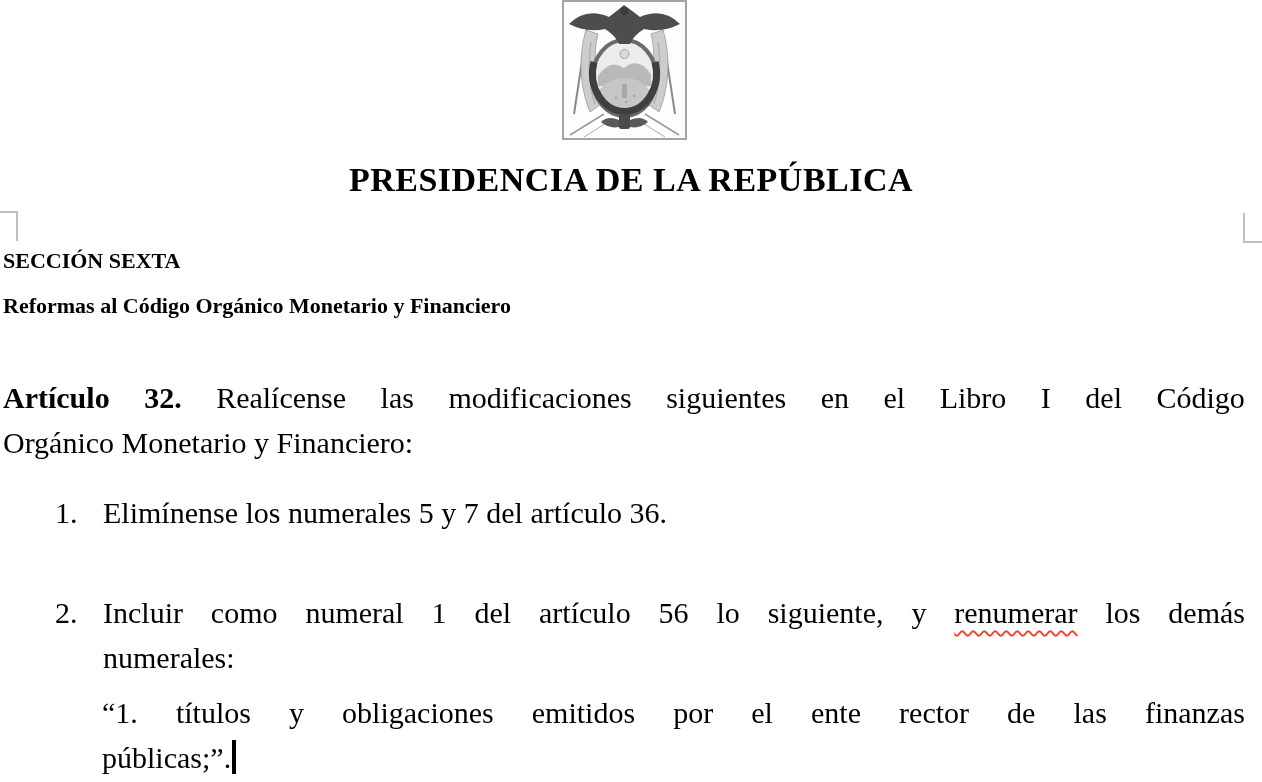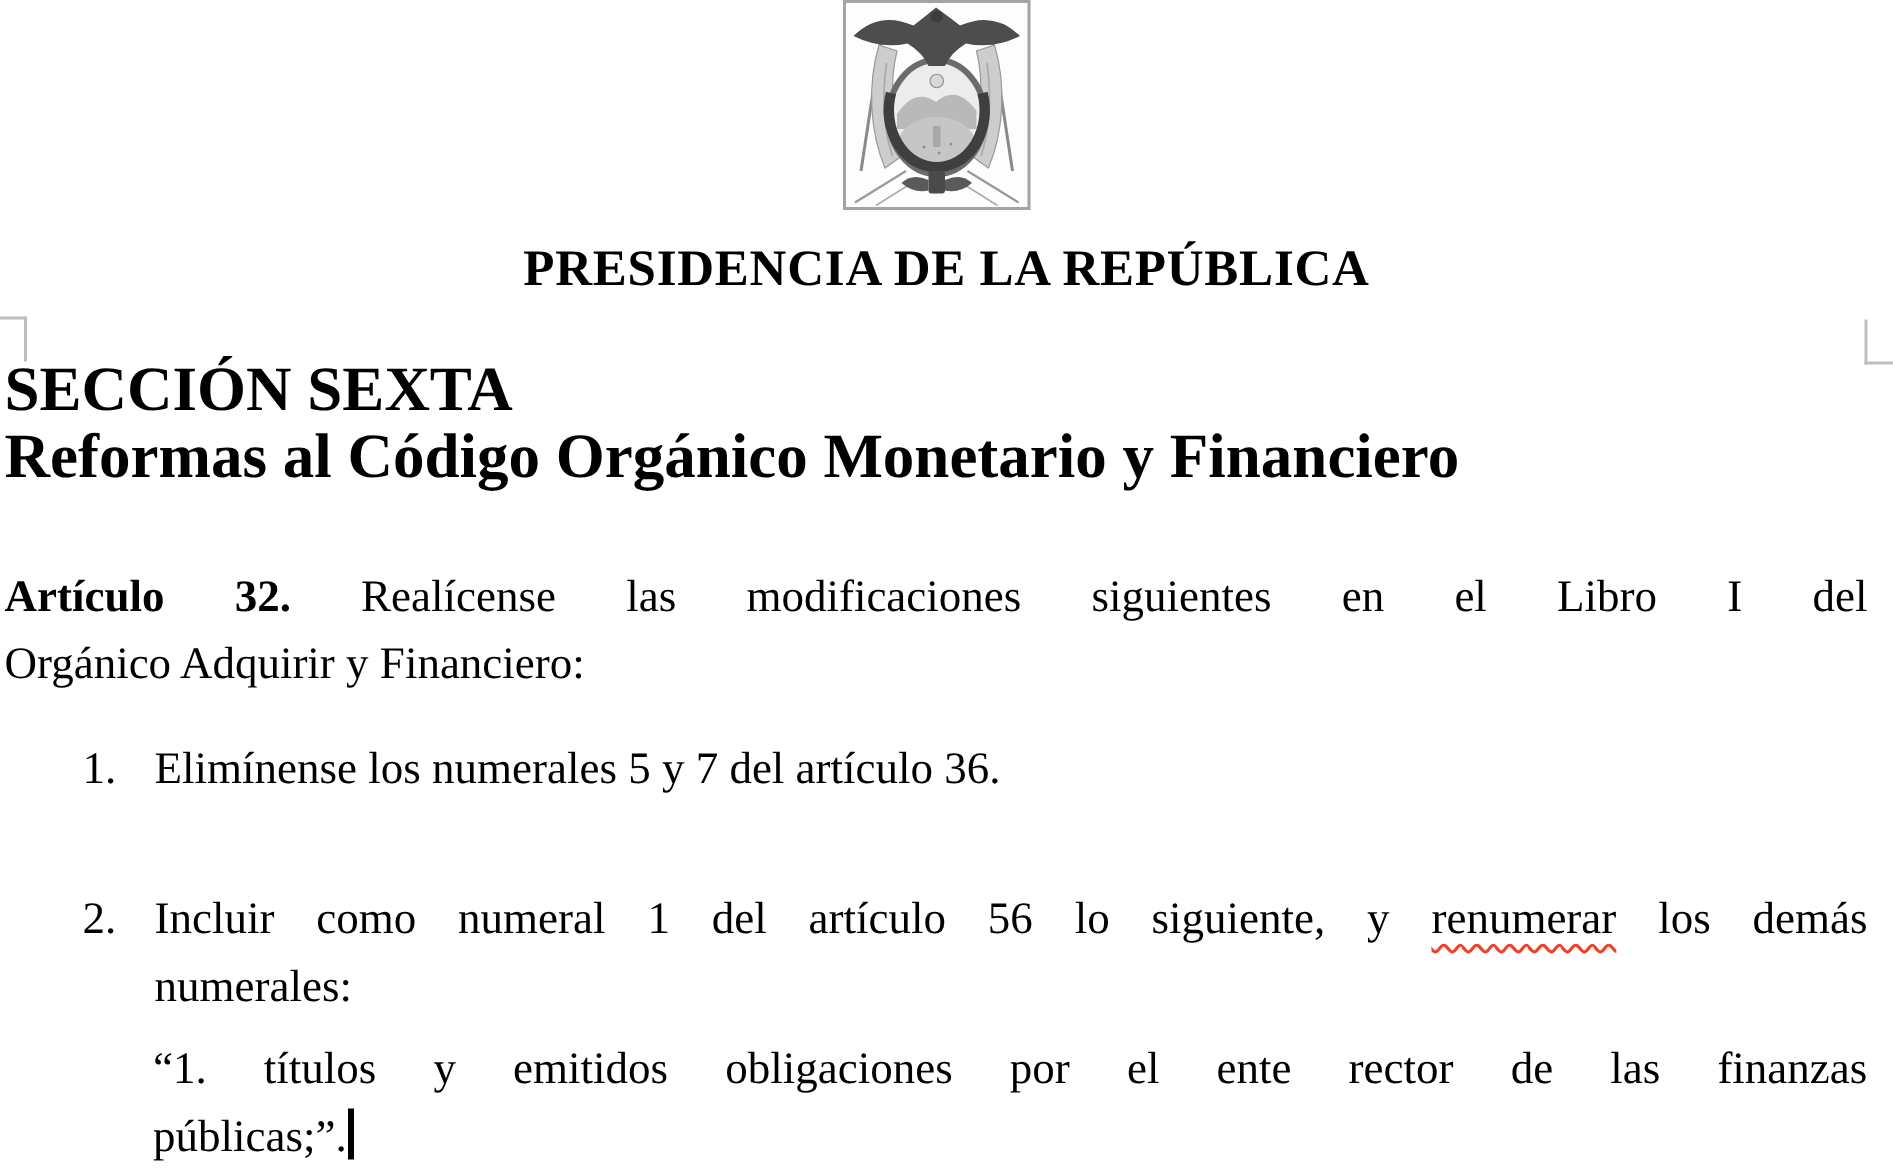--- a/index.html
+++ b/index.html
@@ -50,21 +50,21 @@
 
   
   .content {
     position: absolute;
     left: 3px; top: 238px;
     width: 1242px;
     font-size: 30px;
     line-height: 45px;
   }
   .heading {
-    font-size: 42px;
+    font-size: 22px;
     font-weight: bold;
     line-height: 45px;
     white-space: nowrap;
   }
 
   .para-article { margin-top: 47px; }
 
   .jline {
     display: flex;
     flex-wrap: nowrap;
@@ -156,22 +156,23 @@
         <span class="w bold">32.</span>
         <span class="w">Realícense</span>
         <span class="w">las</span>
         <span class="w">modificaciones</span>
         <span class="w">siguientes</span>
         <span class="w">en</span>
         <span class="w">el</span>
         <span class="w">Libro</span>
         <span class="w">I</span>
         <span class="w">del</span>
+        <span class="w">Código</span>
       </div>
-    <div>Orgánico Adquirir y Financiero:</div>
+    <div>Orgánico Monetario y Financiero:</div>
   </div>
 
   <div class="list-item item-1">
     <span class="num">1.</span>
     <span>Elimínense los numerales 5 y 7 del artículo 36.</span>
   </div>
 
   <div class="list-item item-2">
     <span class="num">2.</span>
     <div class="jline">
@@ -190,22 +191,22 @@
         <span class="w">demás</span>
       </div>
     <div>numerales:</div>
   </div>
 
   <div class="para-quote">
     <div class="jline">
         <span class="w">“1.</span>
         <span class="w">títulos</span>
         <span class="w">y</span>
+        <span class="w">obligaciones</span>
         <span class="w">emitidos</span>
-        <span class="w">obligaciones</span>
         <span class="w">por</span>
         <span class="w">el</span>
         <span class="w">ente</span>
         <span class="w">rector</span>
         <span class="w">de</span>
         <span class="w">las</span>
         <span class="w">finanzas</span>
       </div>
     <div>
       <span>públicas;”.</span><span class="caret"></span>

